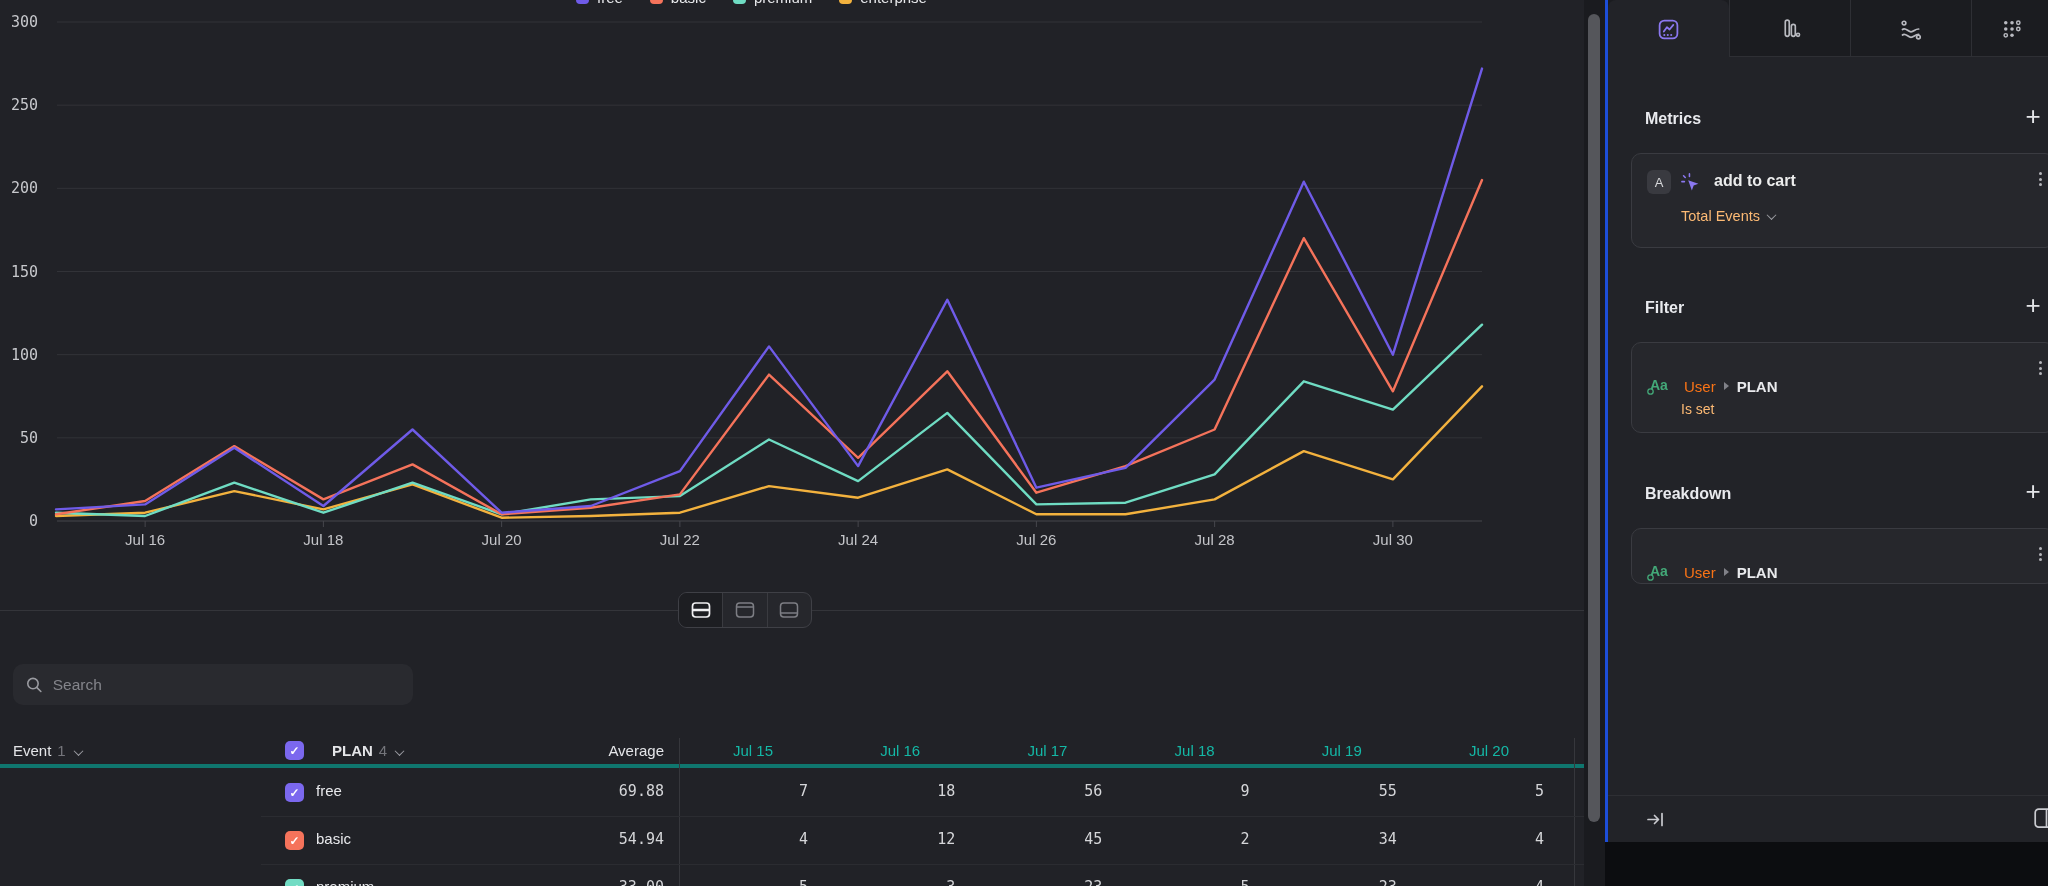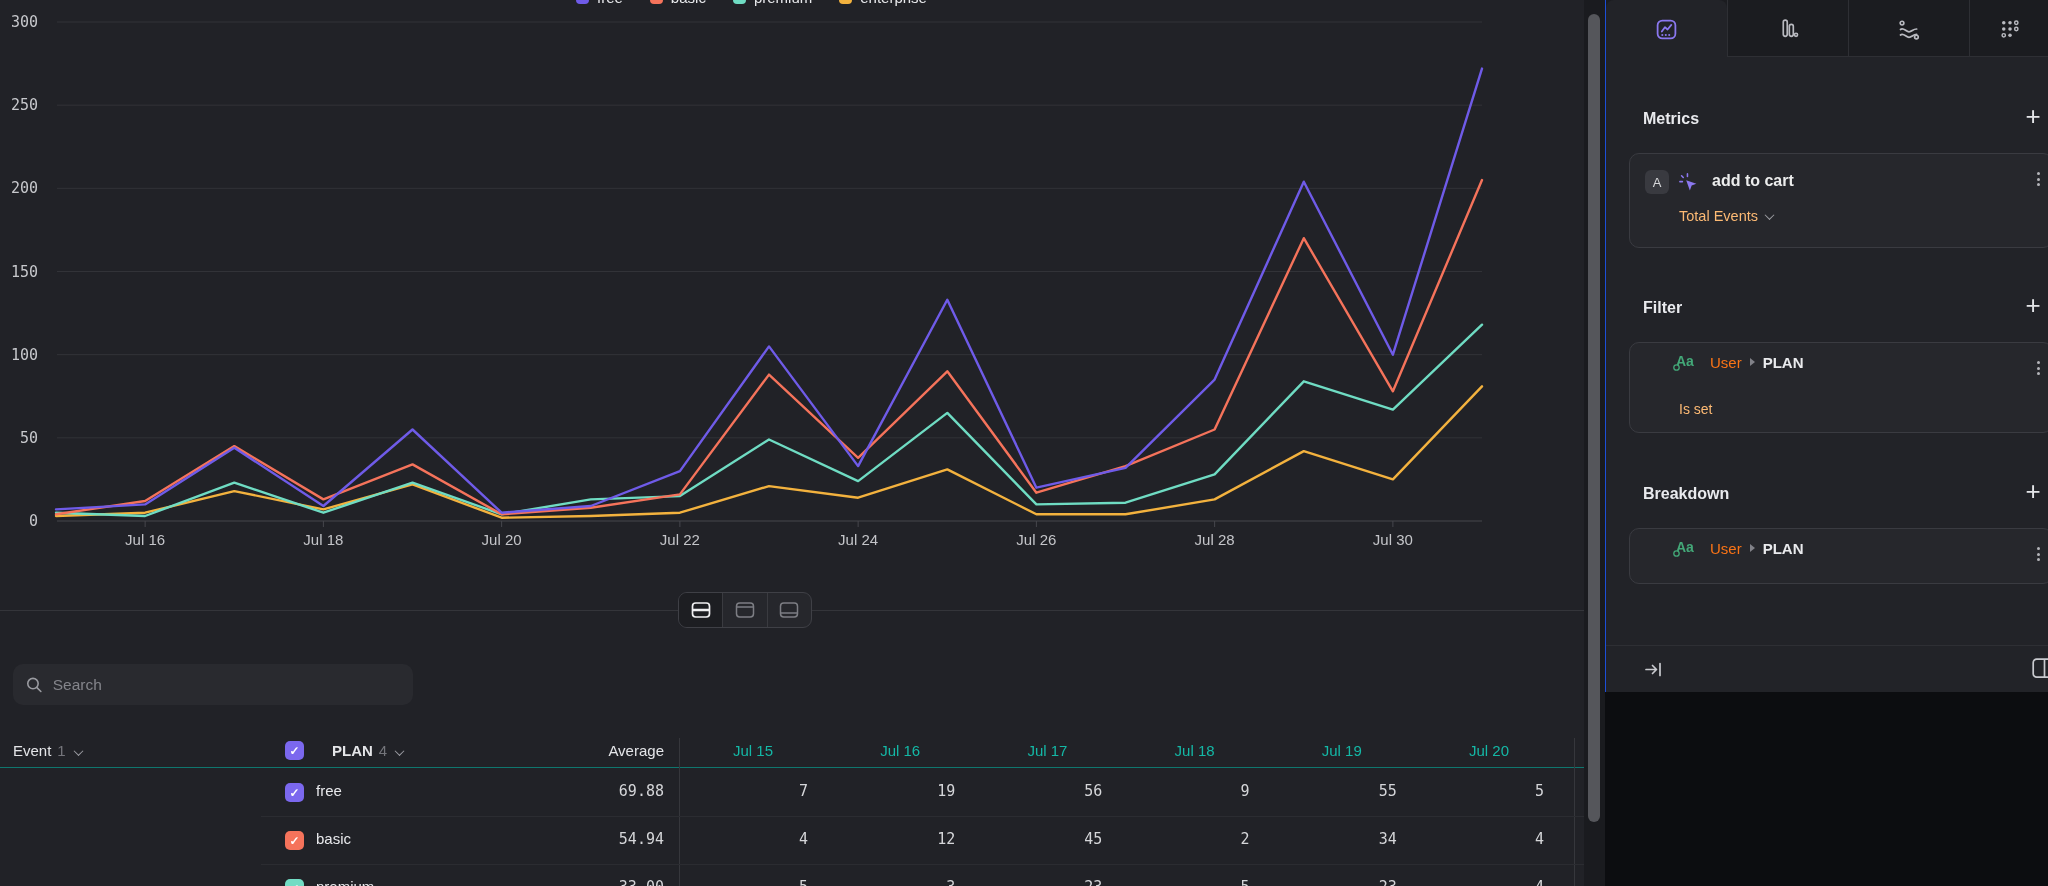--- a/index.html
+++ b/index.html
@@ -26,21 +26,21 @@
   .seg-btn { flex:1; display:flex; align-items:center; justify-content:center; cursor:pointer; }
   .seg-btn + .seg-btn { border-left:1px solid #3a3b40; }
   .seg-btn.active { background:#1d1e22; }
 
   #searchbox { position:absolute; left:13px; top:664px; width:400px; height:41px; background:#292a2f;
     border-radius:10px; display:flex; align-items:center; padding:0 13px; gap:10px; }
   #searchbox input { background:transparent; border:none; outline:none; color:#ec4899; font-size:15.5px;
     font-family:"Liberation Sans", sans-serif; width:100%; }
   #searchbox input::placeholder { color:#84858b; }
 
-  #thead { position:absolute; left:0; top:738px; width:1584px; height:30px; border-bottom:1px solid #0f766e; }
+  #thead { position:absolute; left:0; top:738px; width:1584px; height:30px; border-bottom:4px solid #0f766e; }
   .hcell { position:absolute; top:4px; font-size:15px; color:#e4e5e8; }
   .count { color:#74757b; margin-left:6px; }
   .chev { display:inline-block; width:7px; height:7px; border-right:1.6px solid #9b9ca2;
     border-bottom:1.6px solid #9b9ca2; transform:rotate(45deg) translate(-1px,-1px); margin-left:9px; }
   .dhead { position:absolute; top:4px; width:110px; text-align:center; font-size:15px; font-weight:400; color:#14b8a6; }
 
   .vline { position:absolute; width:1px; background:#36373c; top:738px; height:148px; }
 
   #groupcell { position:absolute; left:0; top:769px; width:257px; height:117px; background:#27282d; }
   #groupcell span { position:absolute; left:13px; top:13px; font-size:15px; color:#d9dade; }
@@ -54,41 +54,41 @@
   .rval { position:absolute; top:14px; width:110px; text-align:right; font-size:15px; color:#d5d6d9; }
 
   #hcb { position:absolute; left:285px; top:3px; width:19px; height:19px; border-radius:5px; background:#7b68ee;
     display:flex; align-items:center; justify-content:center; color:#fff; font-size:12px; font-weight:700; }
 
   
   #vscroll { position:absolute; left:1584px; top:0; width:21px; height:886px; background:#1a1b1f; }
   #vthumb { position:absolute; left:4px; top:14px; width:12px; height:808px; border-radius:6px; background:#55565b; }
 
   
-  #sidebar { position:absolute; left:1605px; top:0; width:443px; height:692px; background:#222328;
-    border-left:1px solid #1d4ed8; overflow:hidden; }
+  #sidebar { position:absolute; left:1605px; top:0; width:443px; height:842px; background:#222328;
+    border-left:3px solid #1d4ed8; overflow:hidden; }
   #tabs { position:absolute; left:0; top:0; width:443px; height:57px; background:#1b1c20;
     border-bottom:1px solid #2e2f34; display:flex; }
   .tab { width:121px; height:57px; display:flex; align-items:center; justify-content:center; cursor:pointer; }
   .tab + .tab { border-left:1px solid #2e2f34; }
   .tab.active { background:#222328; height:58px; border-radius:8px 8px 0 0; }
   .tab:last-child { width:80px; }
 
   .sec-head { position:absolute; left:37px; font-size:16px; font-weight:700; color:#e9eaee; }
   .plus { position:absolute; right:3px; width:24px; text-align:center; font-size:26px; font-weight:300;
     color:#e4e5e8; cursor:pointer; line-height:24px; }
   .card { position:absolute; left:23px; width:424px; background:#26272c; border:1px solid #3a3b41; border-radius:10px; }
   .abadge { position:absolute; left:15px; top:16px; width:24px; height:24px; border-radius:6px; background:#393a40;
     color:#d6d7da; font-size:13px; display:flex; align-items:center; justify-content:center; }
   .card-title { position:absolute; left:82px; top:18px; font-size:16px; font-weight:700; color:#eceded; }
   .kebab { position:absolute; right:12px; top:18px; display:flex; flex-direction:column; gap:2.5px; cursor:pointer; }
   .kebab i { width:3px; height:3px; border-radius:50%; background:#b4b5ba; }
   .sub-row { position:absolute; left:49px; font-size:14.5px; color:#fdba74; display:flex; align-items:center; }
   .sub-row .chev { margin-left:8px; border-color:#9b9ca2; }
-  .prop-row { position:absolute; left:14px; top:8px; display:flex; align-items:center;margin-left:28px; }
+  .prop-row { position:absolute; left:14px; top:32px; display:flex; align-items:center; }
   .pg { font-size:15px; color:#f97316; margin-left:10px; }
   .tri { width:0; height:0; border-left:5px solid #808188; border-top:4px solid transparent;
     border-bottom:4px solid transparent; margin:0 8px; }
   .pp { font-size:15px; font-weight:700; color:#e9eaed; }
 
   #sfooter { position:absolute; left:0; bottom:0; width:443px; height:47px; border-top:1px solid #2e2f34; }
 </style>
 </head>
 <body>
 
@@ -208,21 +208,21 @@
 
 
   <div id="rows">
       <div class="trow" style="top: 768px;">
         <div class="cb" style="background:#7b68ee">
           <span>✓</span>
         </div>
     <div class="rlabel">free</div>
     <div class="ravg mono">69.88</div>
         <div class="rval mono" style="left:698px">7</div>
-        <div class="rval mono" style="left:845.2px">19</div>
+        <div class="rval mono" style="left:845.2px">18</div>
         <div class="rval mono" style="left:992.4px">56</div>
         <div class="rval mono" style="left:1139.6px">9</div>
         <div class="rval mono" style="left:1286.8px">55</div>
         <div class="rval mono" style="left:1434px">5</div>
       </div>
       <div class="trow" style="top: 816px;">
         <div class="cb" style="background:#f5735b">
           <span>✓</span>
         </div>
     <div class="rlabel">basic</div>

